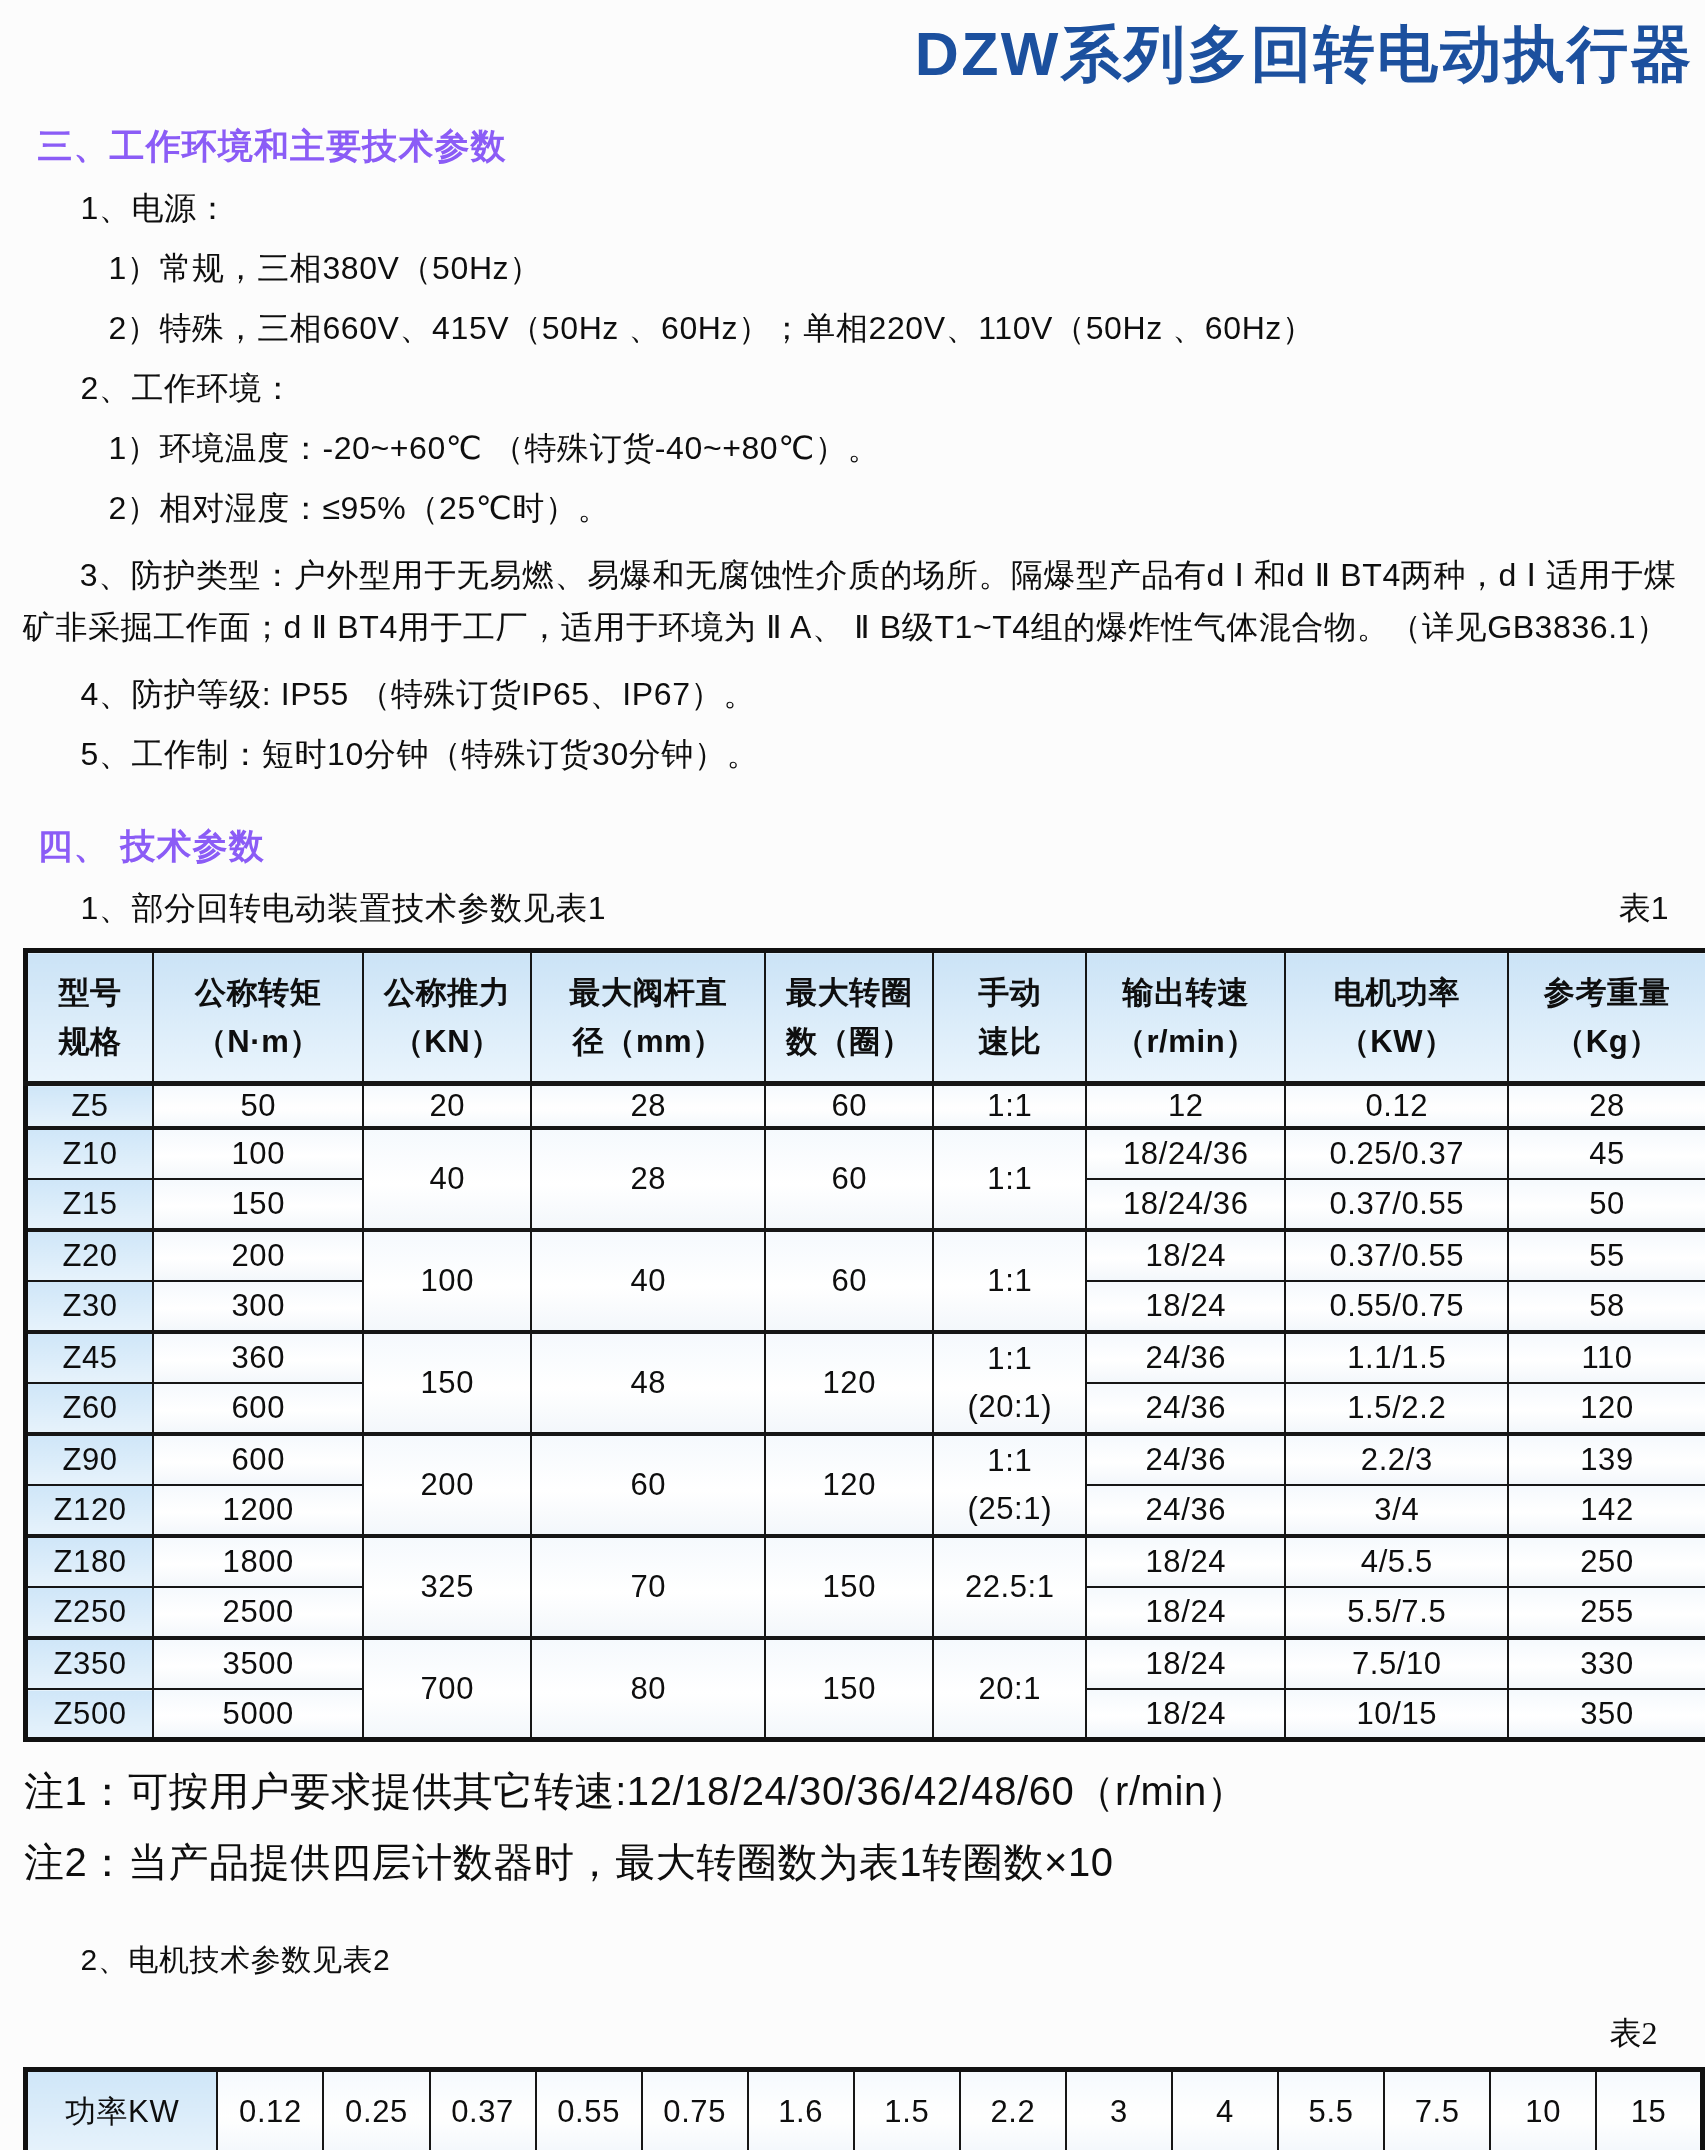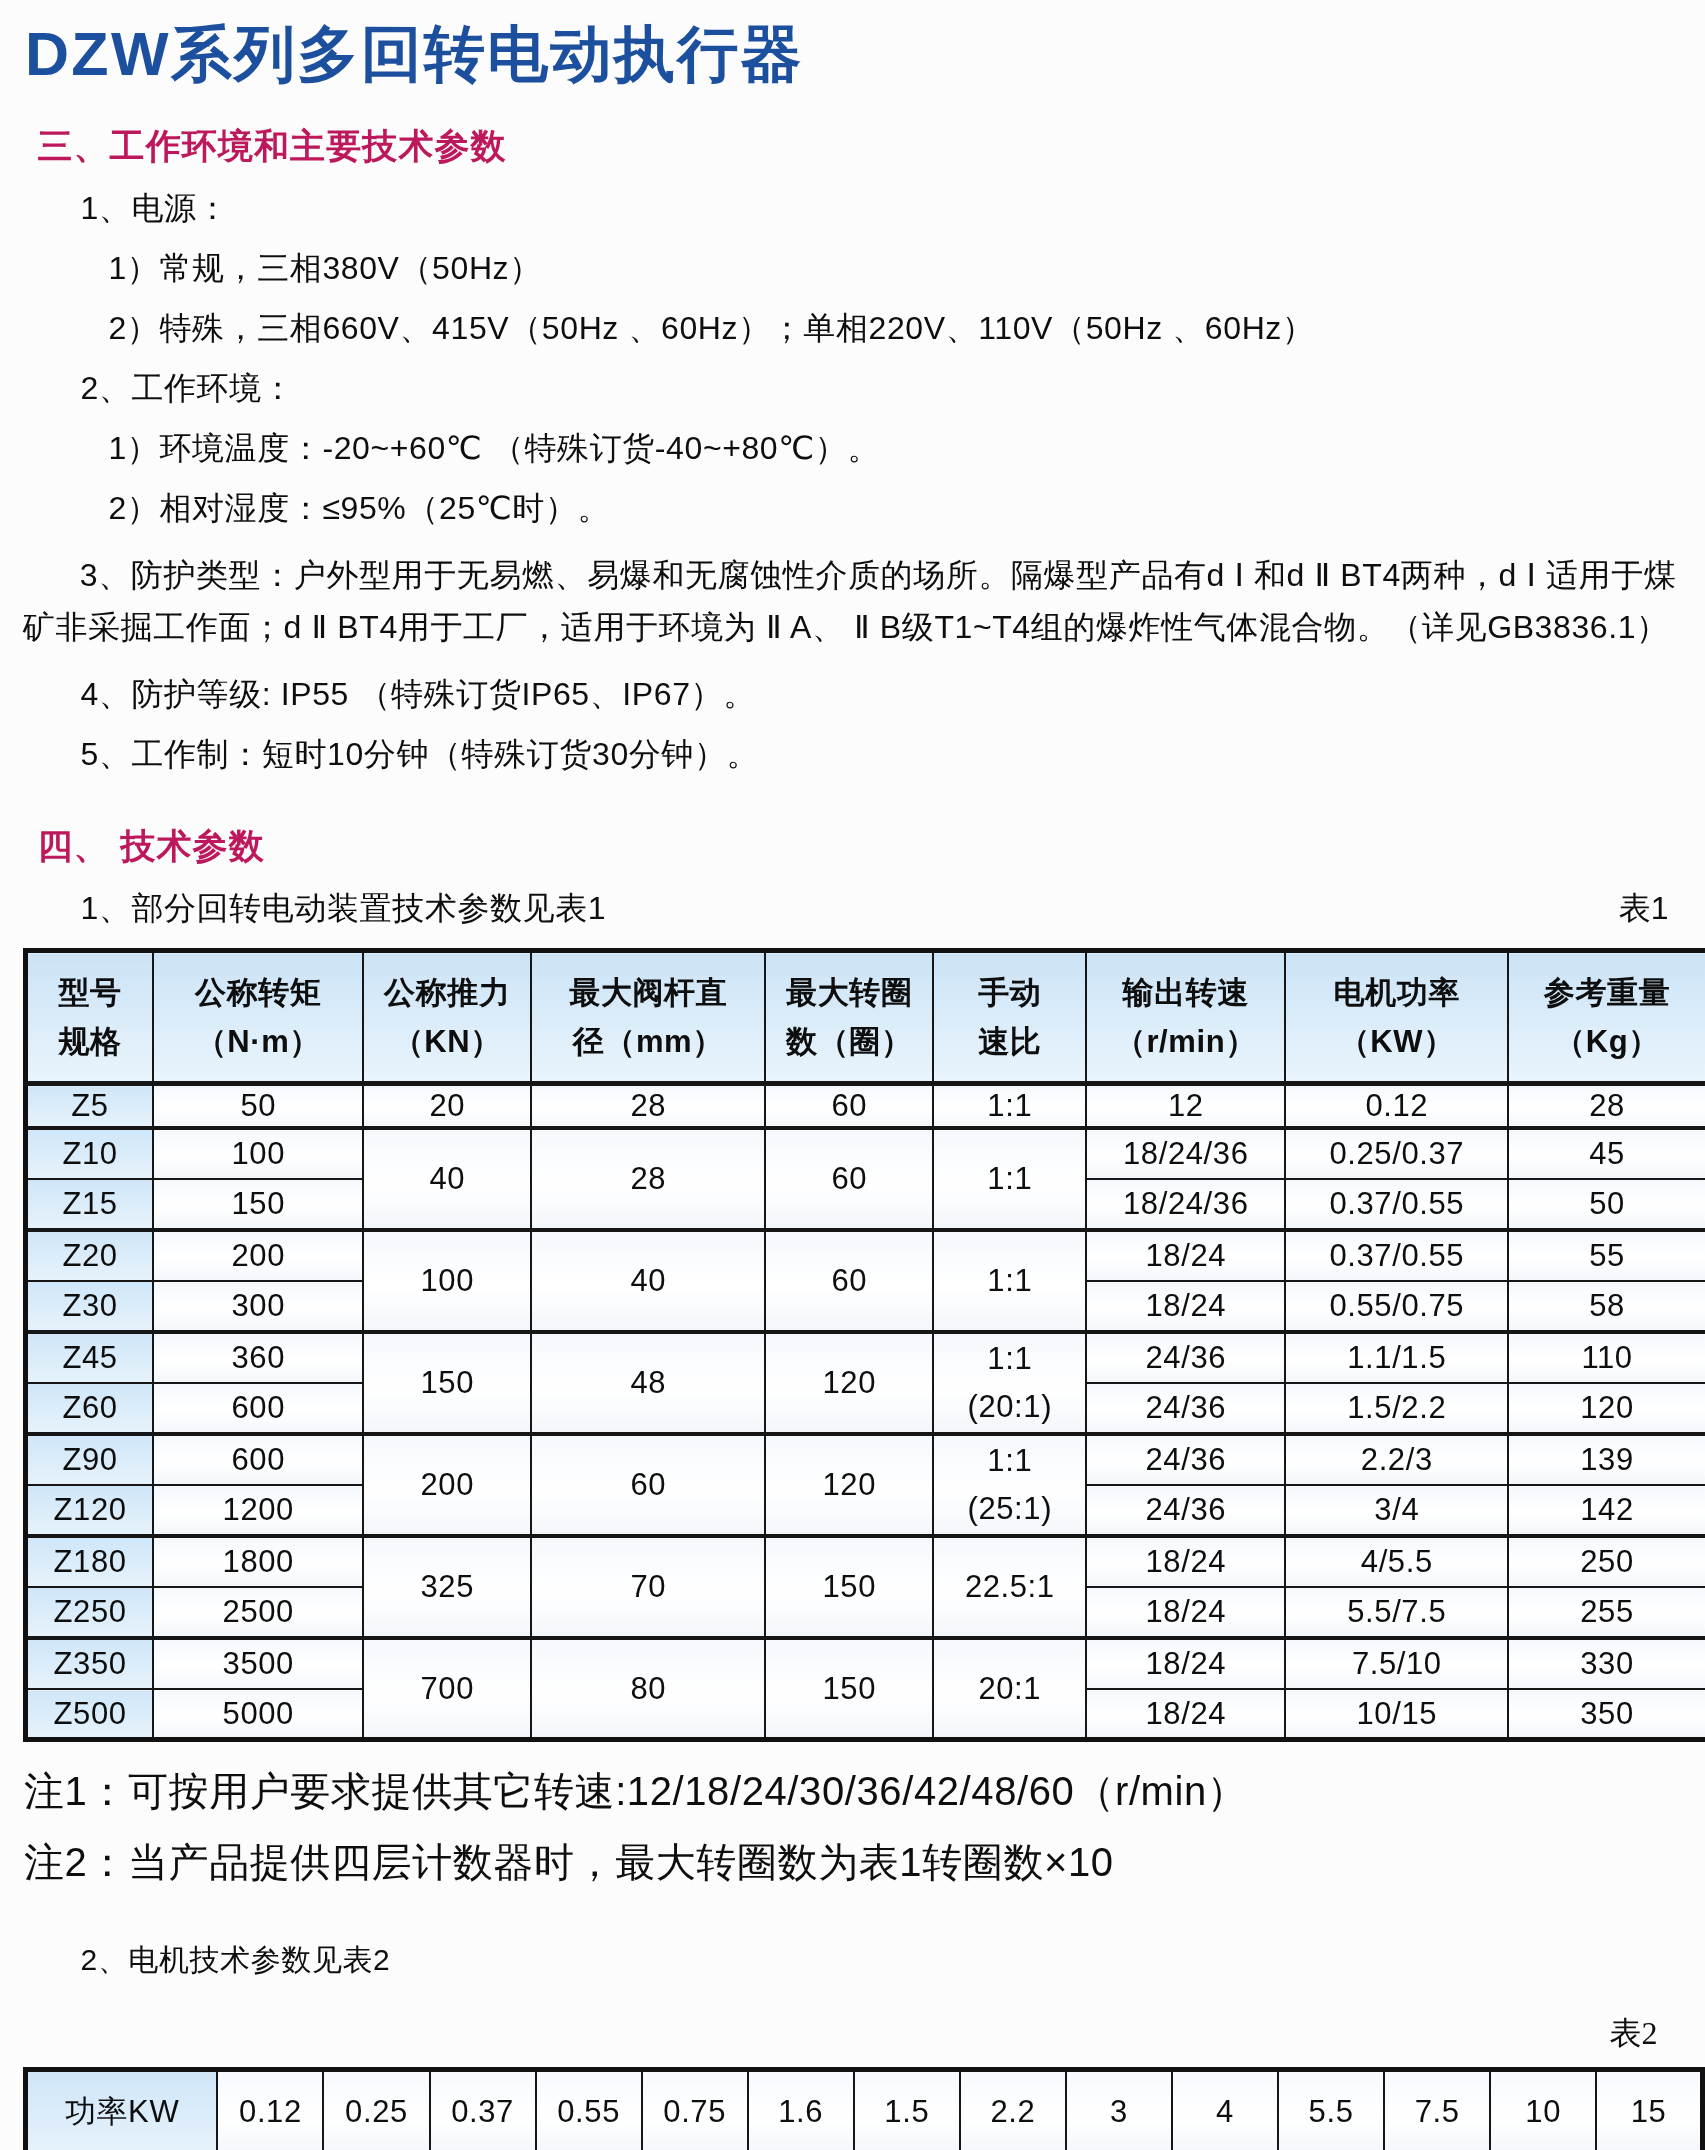--- a/index.html
+++ b/index.html
@@ -1,20 +1,20 @@
 <!DOCTYPE html>
 <html style="font-size:9px"><head>
 <meta charset="utf-8">
 <style>
   html,body{margin:0;padding:0;background:#fcfcfc;}
   body{width:1705px;font-family:"Liberation Sans","DejaVu Sans",sans-serif;color:#0e0e0e;}
   .page{padding:14.8px 11.4px 13.6px 11.4px;}
 
-  h1.title{color:#1c509e;font-size:61px;font-weight:bold;letter-spacing:2.3px;margin:6.8px 0 42px 13.6px;line-height:1.05;}
-  h2.sec{color:#be185d;font-size:35px;font-weight:bold;letter-spacing:1.1px;margin:0 0 27px 26px;line-height:1.05;}
+  h1.title{color:#1c509e;font-size:61px;font-weight:bold;letter-spacing:2.3px;margin:6.8px 0 42px 13.6px;line-height:1.05;text-align:right;}
+  h2.sec{color:#8b5cf6;font-size:35px;font-weight:bold;letter-spacing:1.1px;margin:0 0 27px 26px;line-height:1.05;}
   h2.sec4{margin-top:55px;margin-bottom:23px;}
 
   p.line{font-size:32px;line-height:1.12;margin:0 11.4px 24px 11.4px;letter-spacing:0.6px;}
   .lvl1{margin-left:69px !important;}
   .lvl2{margin-left:97px !important;}
   p.para{font-size:32px;line-height:1.62;letter-spacing:0.6px;margin:0 11.4px 23px 11.4px;text-indent:57px;}
 
   .caption-row{display:flex;justify-content:space-between;align-items:baseline;margin:0 25px 17px 69px;}
   .caption-row .cap{font-size:32px;letter-spacing:0.6px;}
   .caption-row .tlabel{font-size:32px;}

